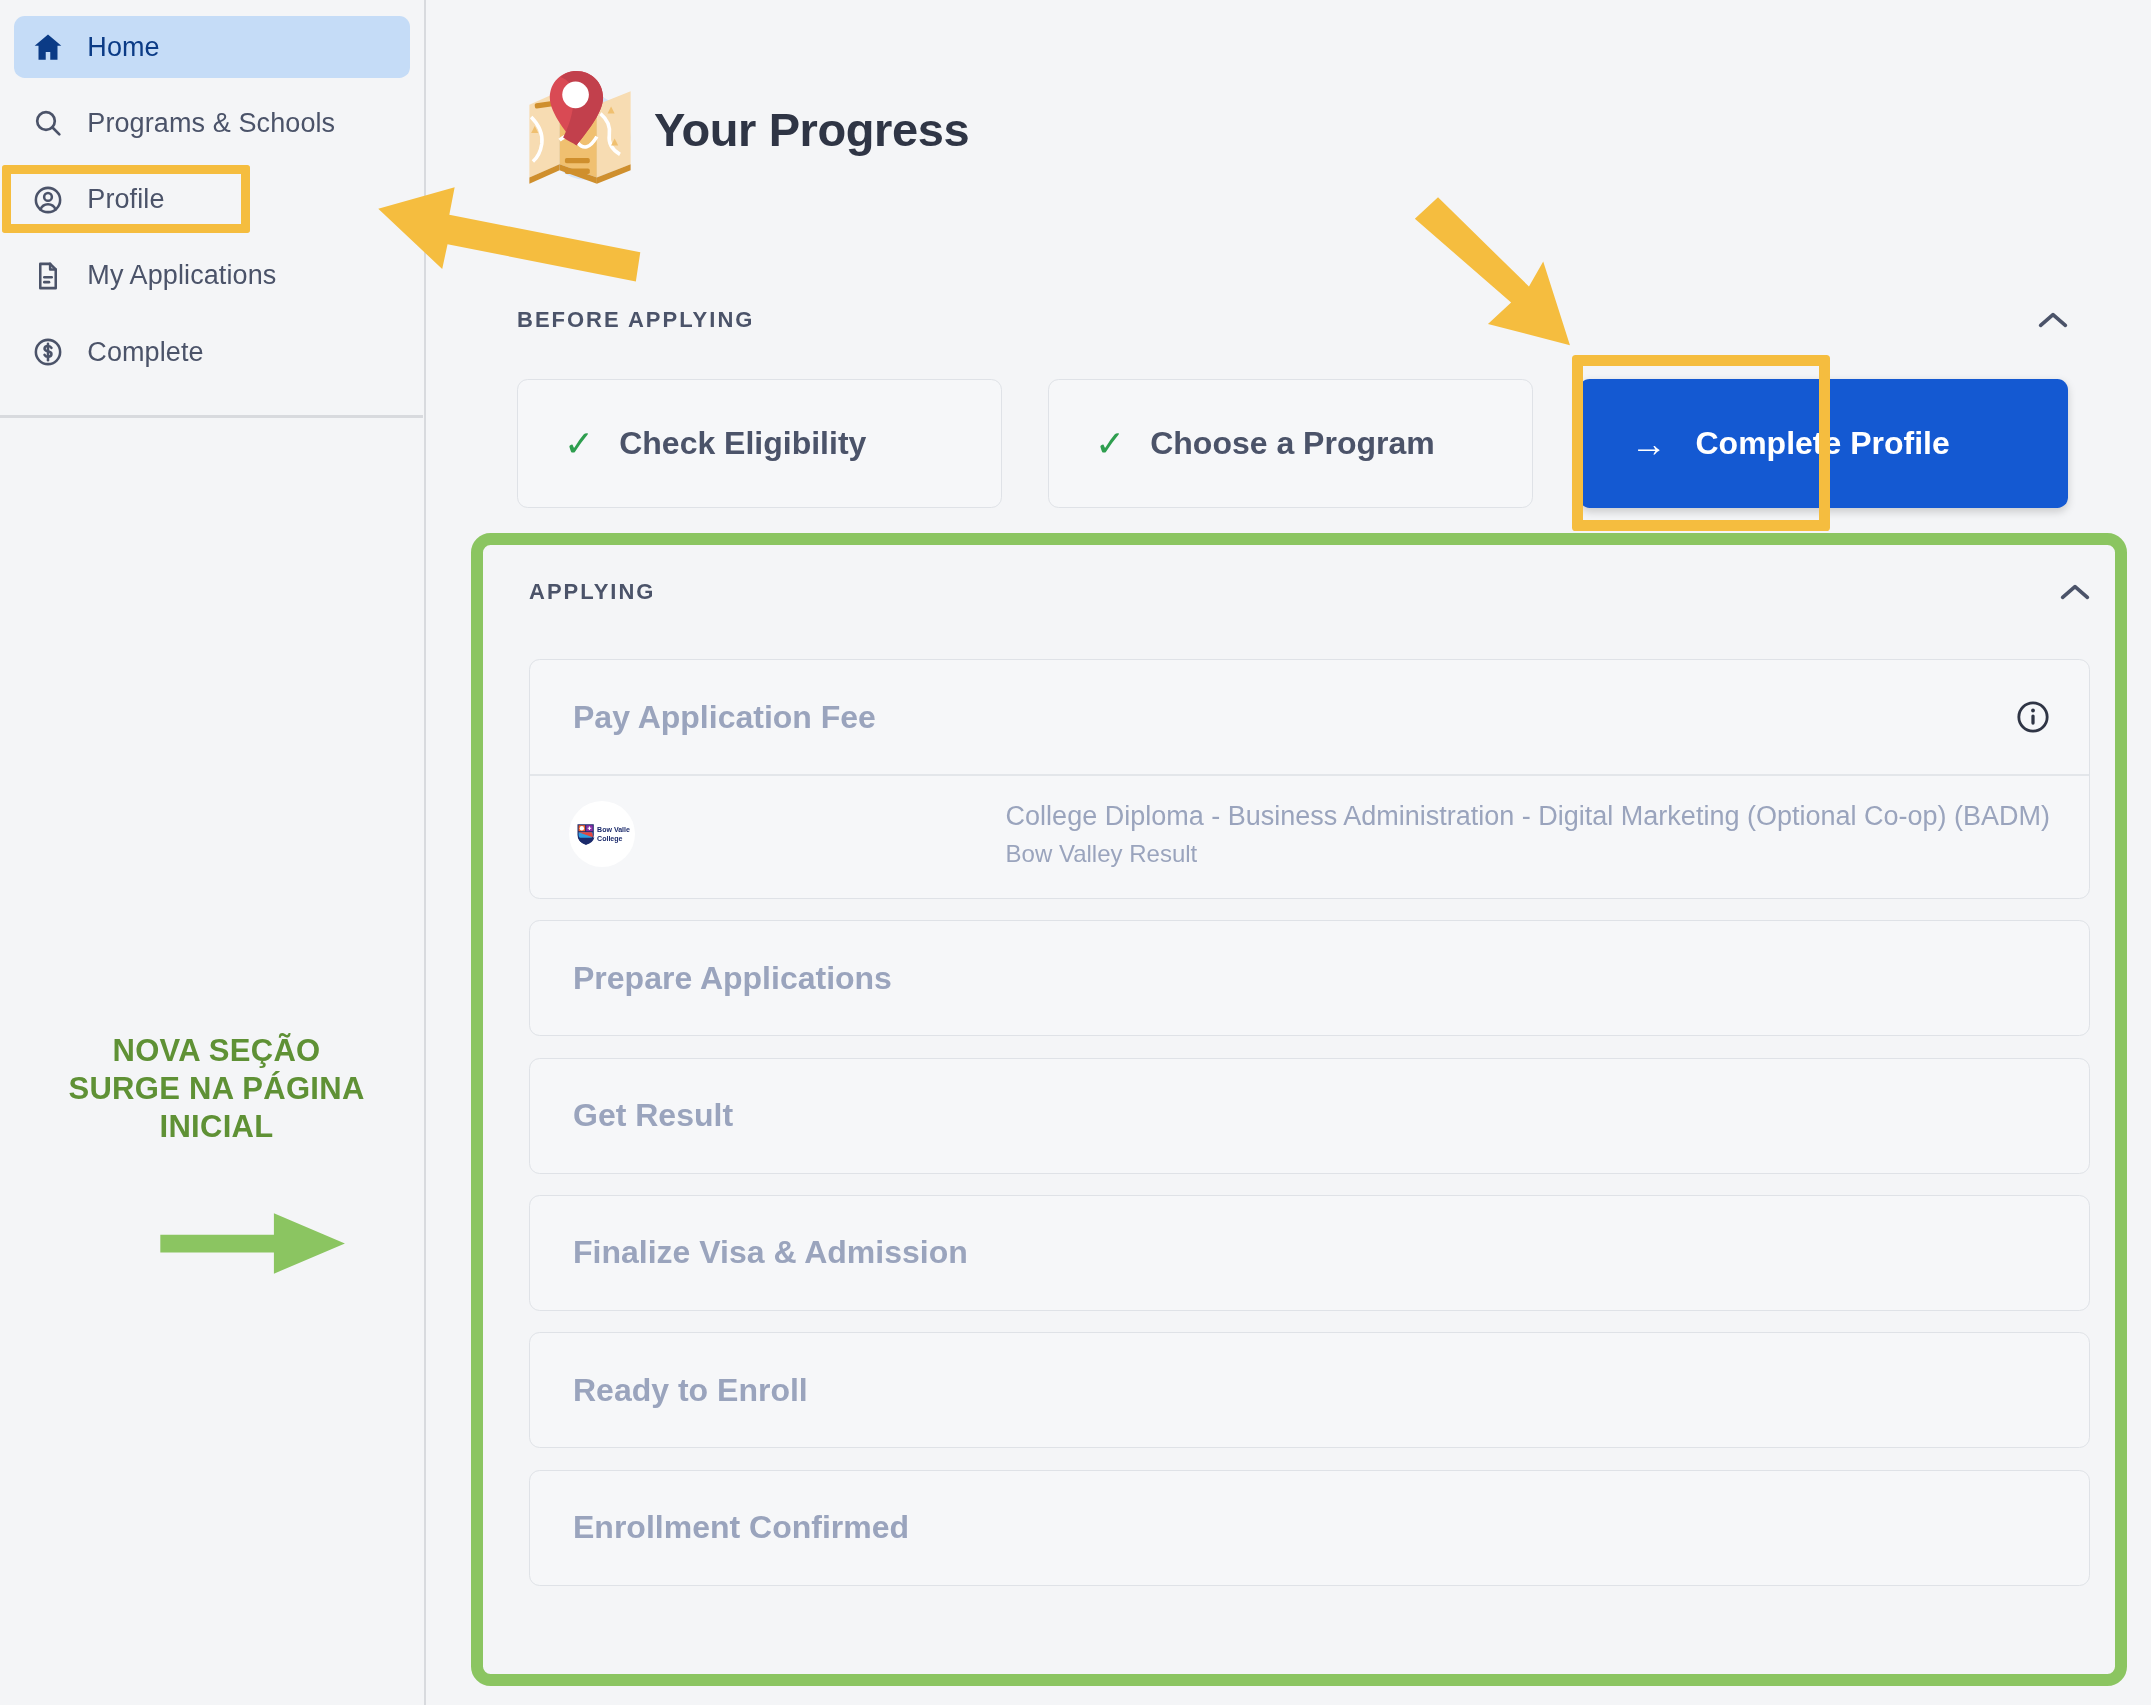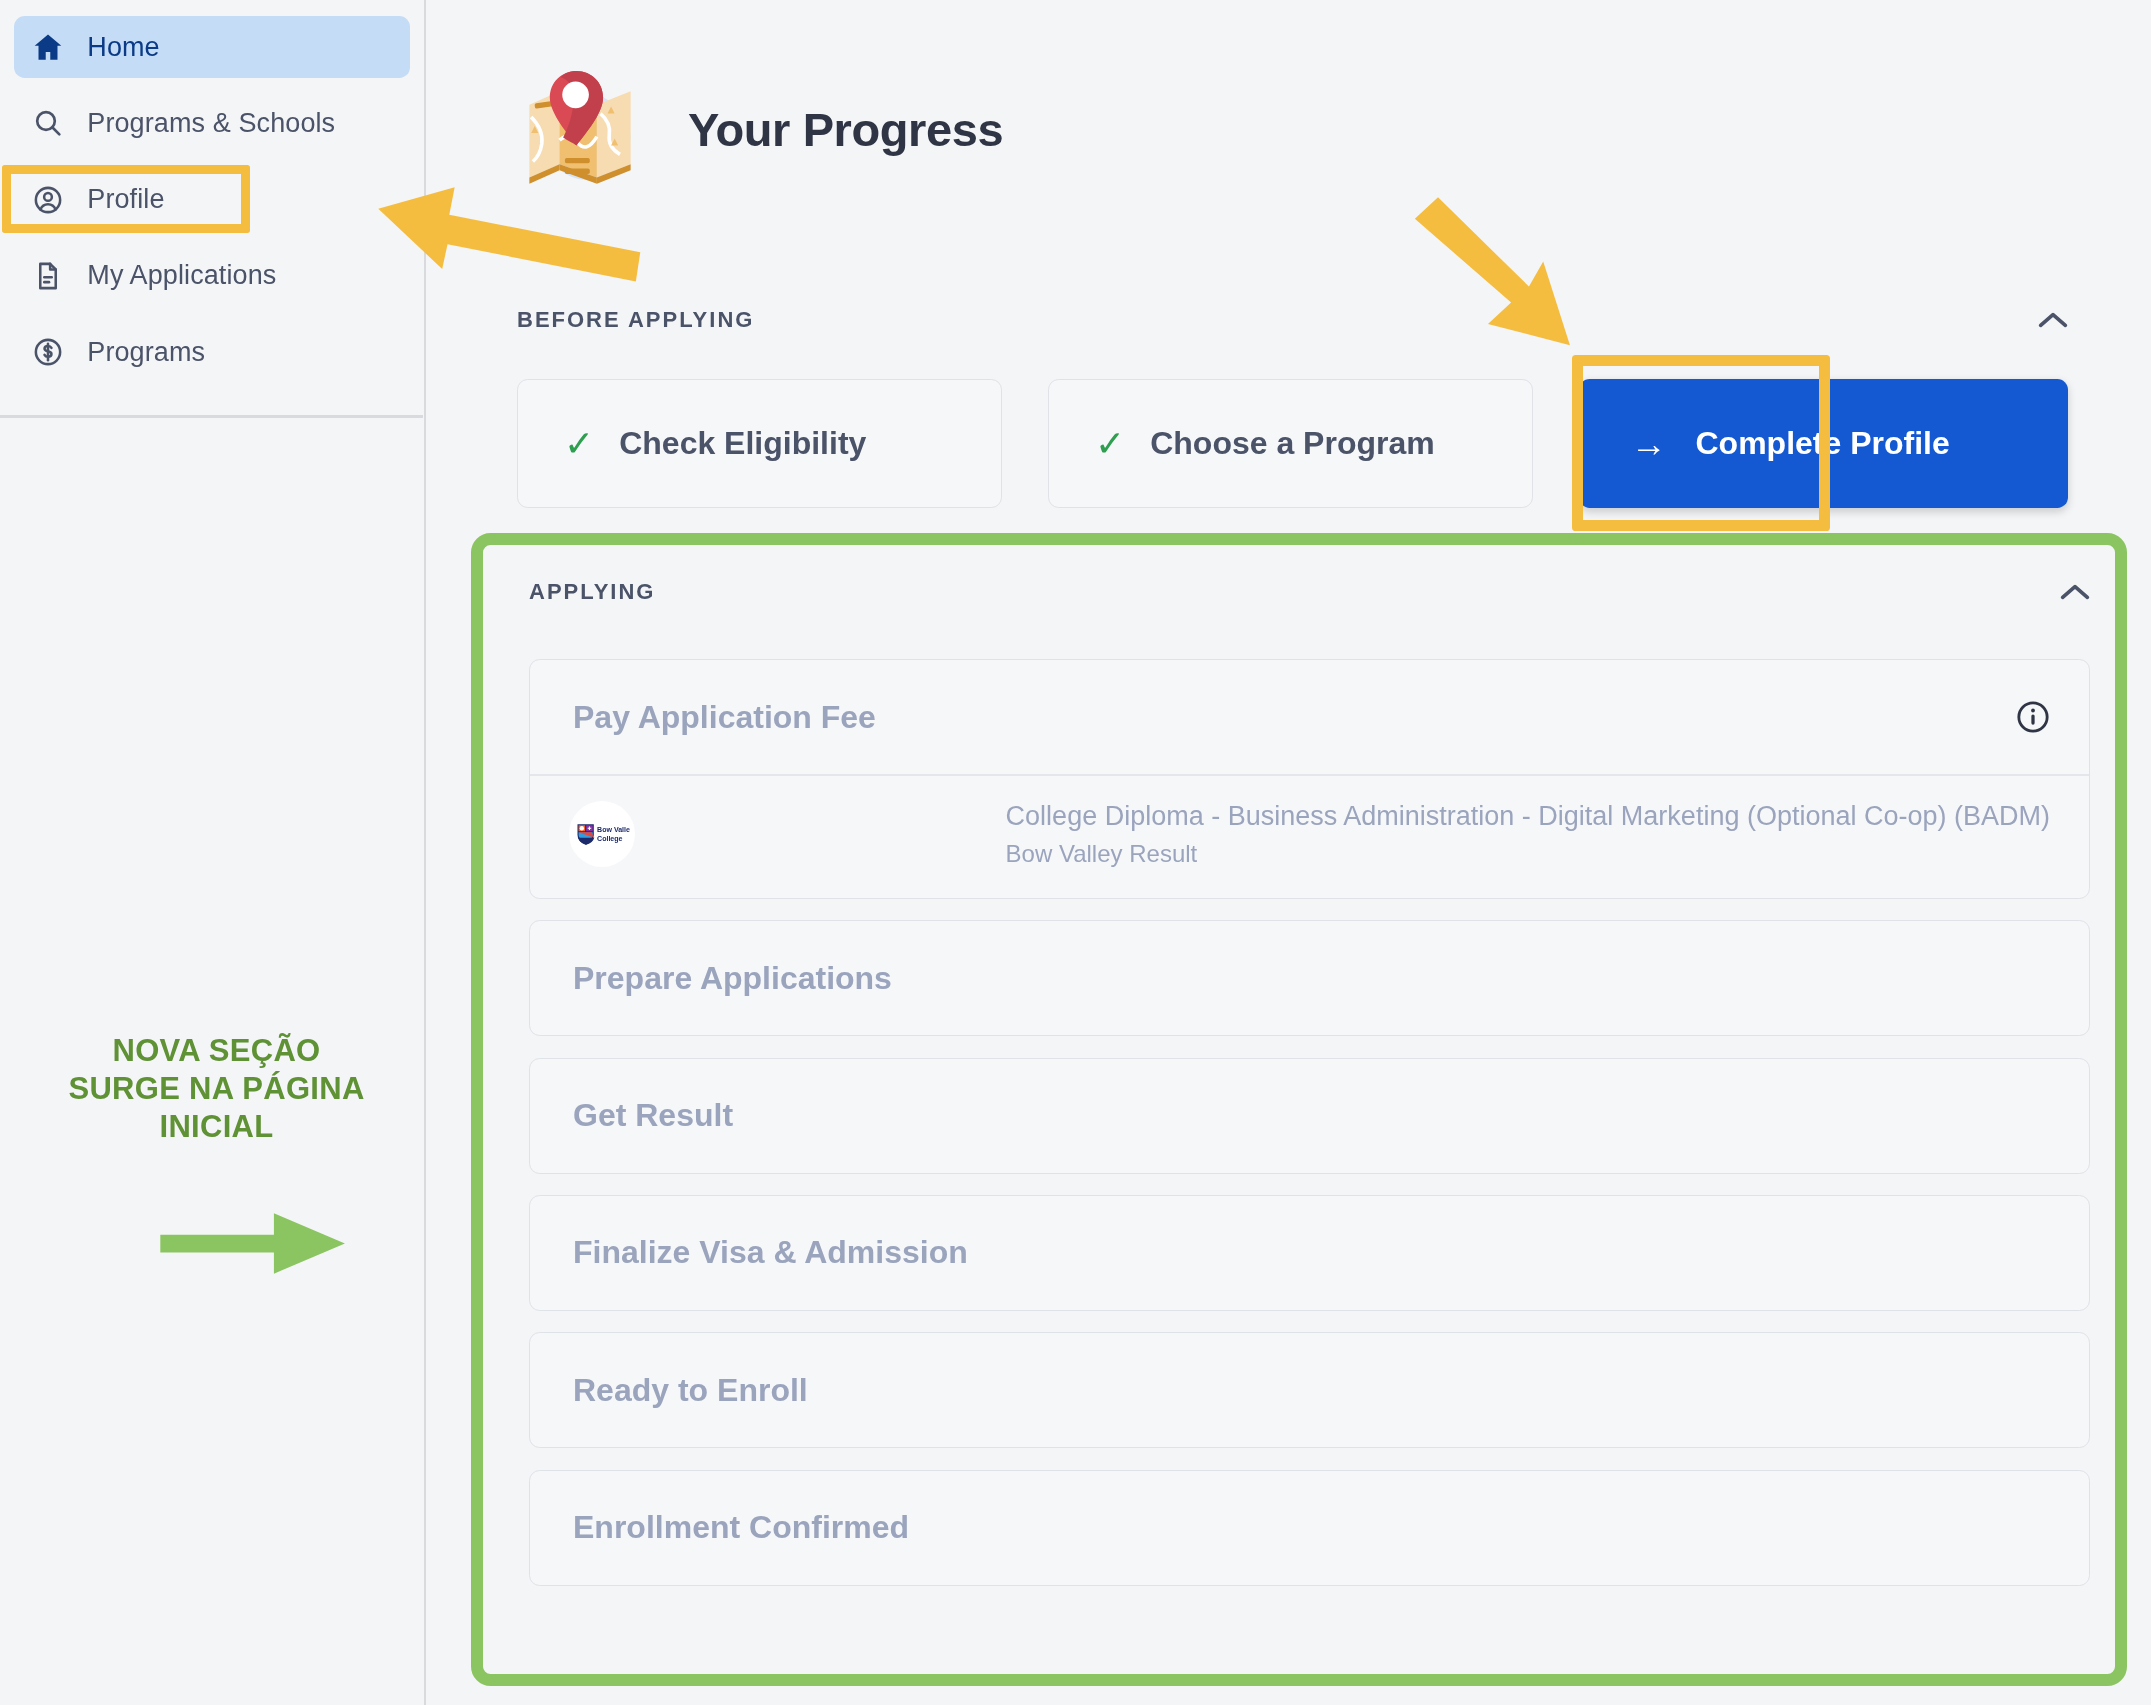--- a/index.html
+++ b/index.html
@@ -68,21 +68,20 @@
   #main {
     position: absolute;
     left: 426px; top: 0;
     width: 1725px; height: 1706px;
   }
   #progress-header {
     position: absolute;
     left: 96px; top: 62px;
     display: flex;
     align-items: center;
-    gap: 34px;
   }
   #map-illustration { width: 132px; height: 135px; flex: none; }
   #page-title {
     font-size: 47px;
     font-weight: bold;
     color: #2f3545;
     letter-spacing: -0.4px;
   }
 
   .section-label {
@@ -278,21 +277,21 @@
       </div>
 
       <div class="nav-item">
         <span class="nav-icon">
           <svg viewBox="0 0 24 24" width="32" height="32" fill="none" stroke="#4b5369" stroke-width="1.9" stroke-linecap="round">
             <circle cx="12" cy="12" r="9.1"></circle>
             <path d="M14.6 8.9c-.5-.9-1.5-1.4-2.6-1.4-1.5 0-2.6.8-2.6 2.0 0 2.7 5.2 1.3 5.2 4.0 0 1.2-1.1 2.0-2.6 2.0-1.1 0-2.1-.5-2.6-1.4"></path>
             <line x1="12" y1="5.8" x2="12" y2="18.2"></line>
           </svg>
         </span>
-        <span class="nav-label">Programs</span>
+        <span class="nav-label">Complete</span>
       </div>
 
     </div>
     <div id="sidebar-divider"></div>
   </nav>
 
   <div id="profile-highlight"></div>
 
   <svg class="annot" id="arrow-profile" viewBox="0 0 300 170">
     <polygon points="0,48 86,24 80,55 295,97 290,130 78,88 72,116" fill="#f5bd3f"></polygon>

